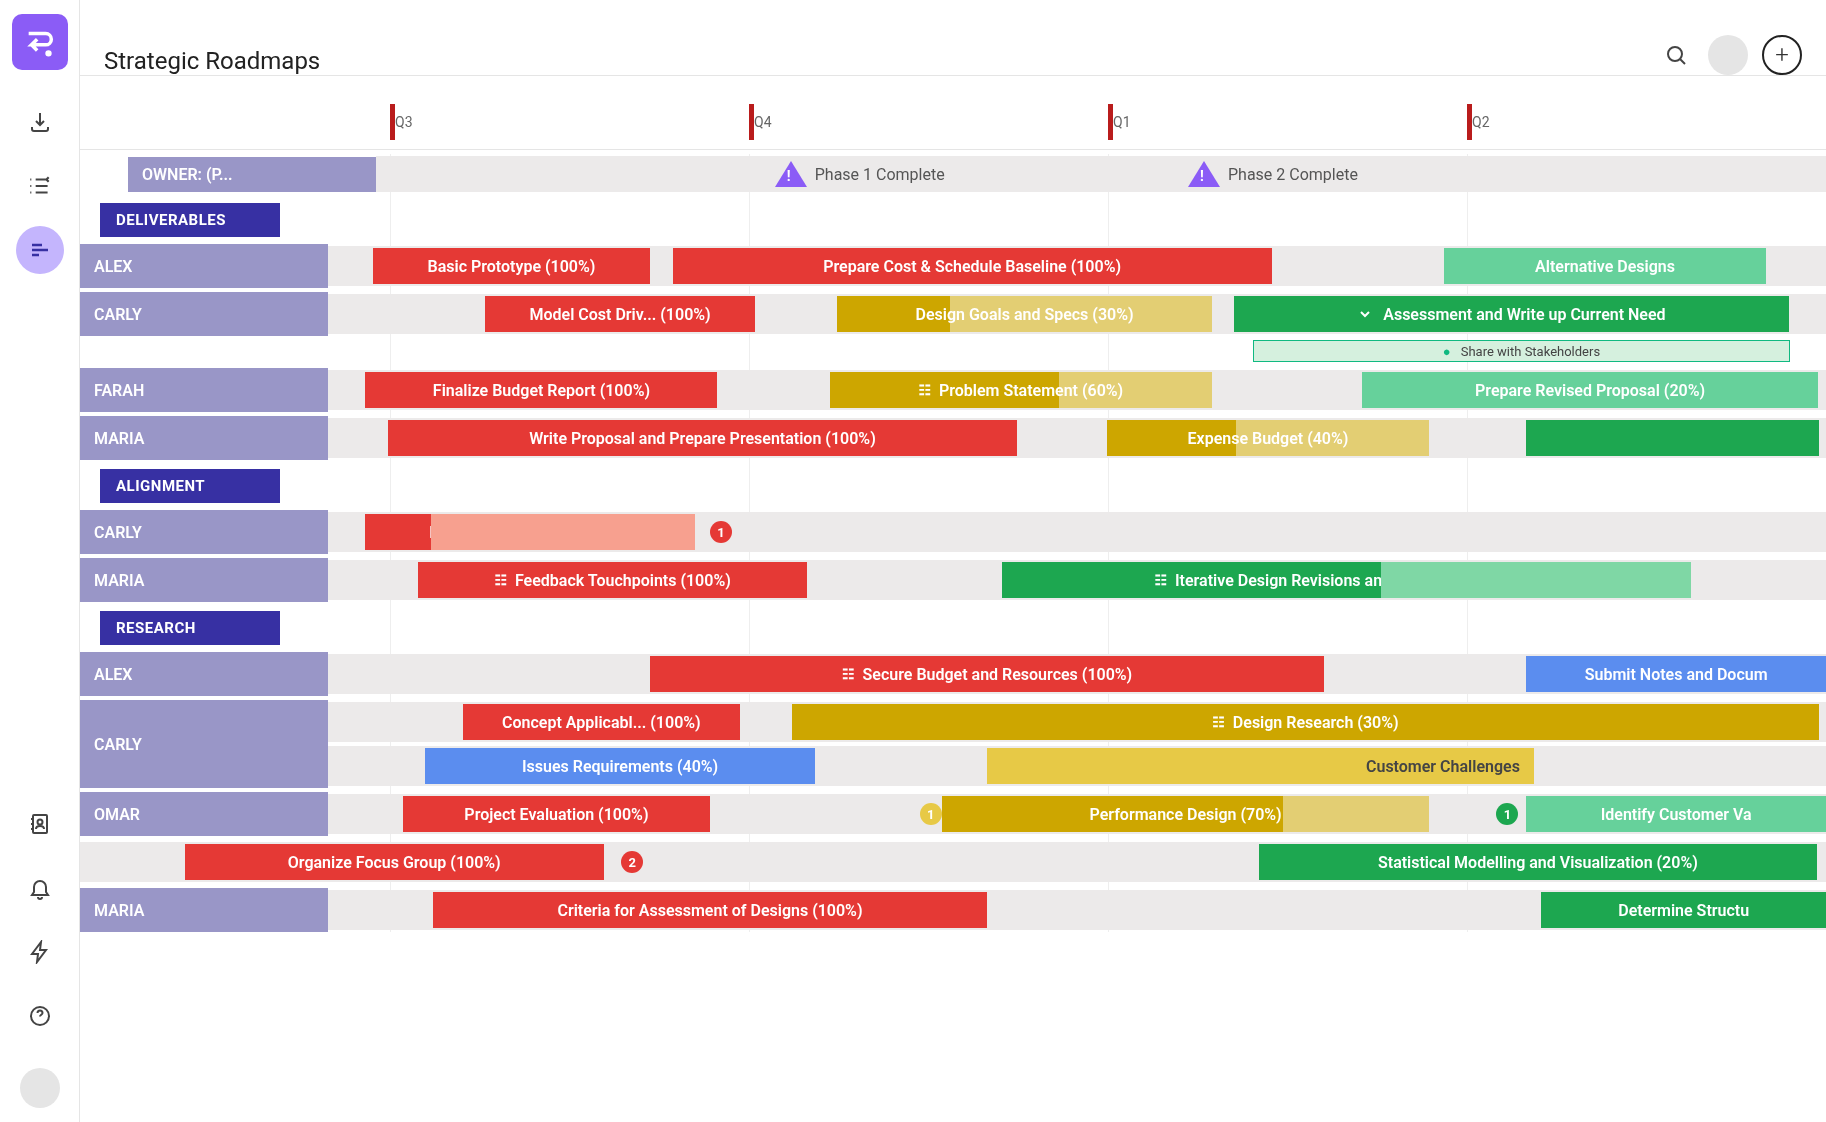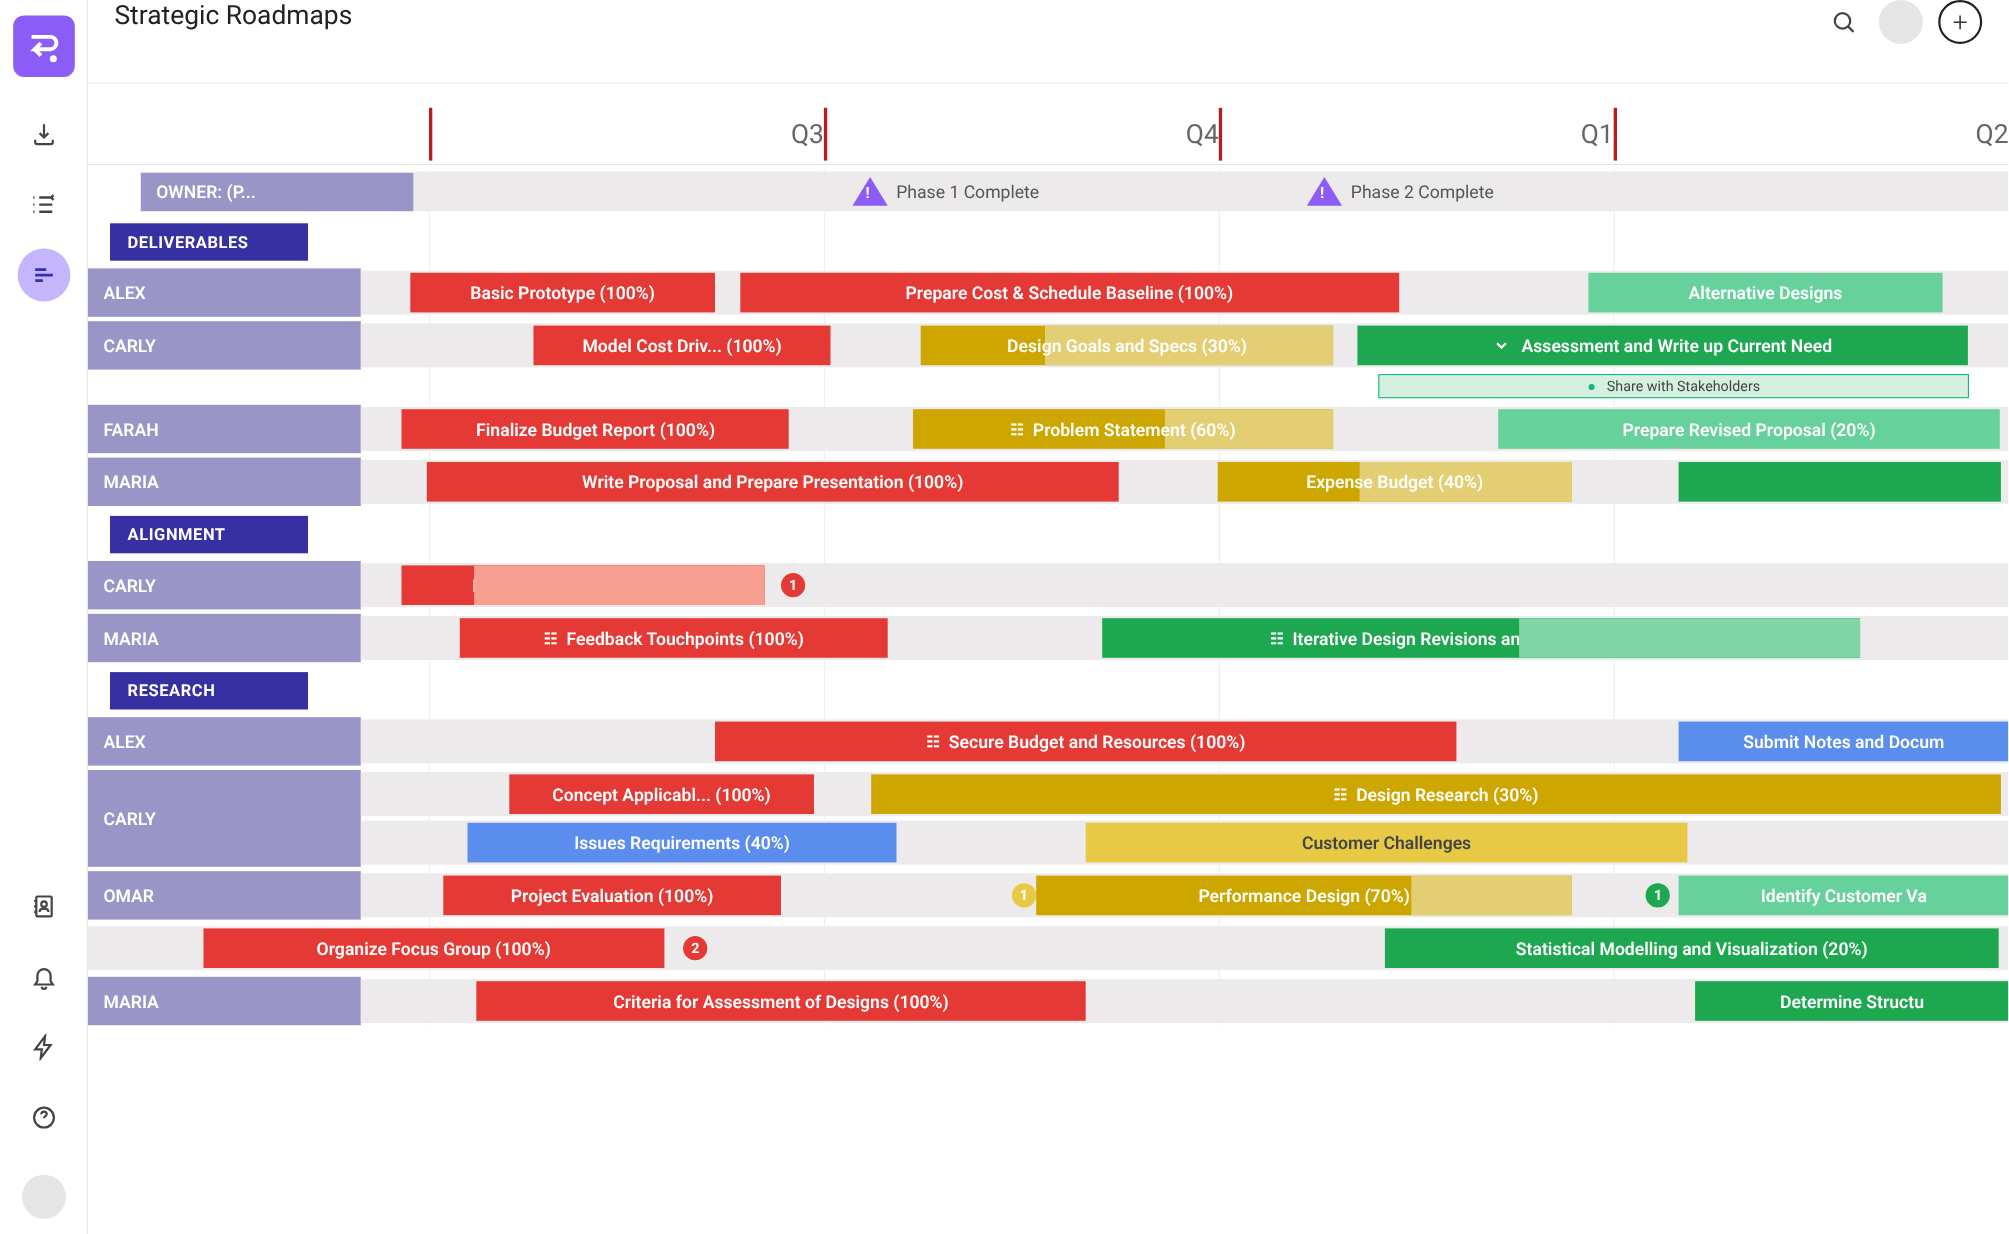--- a/index.html
+++ b/index.html
@@ -5,31 +5,31 @@
 * { box-sizing: border-box; margin: 0; padding: 0; }
 body { font-family: -apple-system, BlinkMacSystemFont, "Segoe UI", Roboto, sans-serif; font-size: 14px; color: #333; background: #fff; width: 1826px; height: 1122px; overflow: hidden; }
 .app { display: flex; height: 100%; }
 .sidebar-nav { width: 80px; background: #fff; border-right: 1px solid #e5e5e5; display: flex; flex-direction: column; align-items: center; padding: 14px 0; }
 .nav-logo { width: 56px; height: 56px; background: #8b5cf6; border-radius: 10px; display: flex; align-items: center; justify-content: center; margin-bottom: 28px; }
 .nav-item { width: 48px; height: 48px; display: flex; align-items: center; justify-content: center; margin-bottom: 16px; border-radius: 24px; cursor: pointer; }
 .nav-item.active { background: #c4b5fd; }
 .nav-spacer { flex: 1; }
 .nav-avatar { width: 40px; height: 40px; border-radius: 50%; background: #e5e5e5; margin-top: 12px; }
 .main { flex: 1; display: flex; flex-direction: column; overflow: hidden; }
-.topbar { height: 76px; border-bottom: 1px solid #e5e5e5; display: flex; align-items: flex-start; padding: 0 24px; }
+.topbar { height: 76px; border-bottom: 1px solid #e5e5e5; display: flex; align-items: flex-end; padding: 0 24px; }
 .page-title { font-size: 24px; font-weight: 400; color: #222; flex: 1; }
 .topbar-actions { display: flex; align-items: center; gap: 14px; }
 .topbar-icon { width: 36px; height: 36px; display: flex; align-items: center; justify-content: center; cursor: pointer; }
 .topbar-avatar { width: 40px; height: 40px; border-radius: 50%; background: #e5e5e5; }
 .topbar-add { width: 40px; height: 40px; border-radius: 50%; border: 2px solid #222; display: flex; align-items: center; justify-content: center; font-size: 24px; font-weight: 300; cursor: pointer; }
 .content { flex: 1; overflow: auto; position: relative; padding-top: 18px; }
 .timeline-header { display: flex; height: 56px; align-items: center; border-bottom: 1px solid #e5e5e5; }
 .left-col { width: 310px; flex-shrink: 0; }
 .quarters { flex: 1; display: flex; position: relative; }
-.quarter { flex: 1; text-align: right; font-size: 24px; color: #666; border-left: 3px solid #b91c1c; padding: 10px 0; }
+.quarter { flex: 1; text-align: left; font-size: 14px; color: #666; border-left: 5px solid #b91c1c; padding: 10px 0; }
 .rows { position: relative; }
 .grid-lines { position: absolute; left: 310px; right: 0; top: 0; bottom: 0; display: flex; pointer-events: none; }
 .grid-line { flex: 1; border-left: 1px solid #eee; }
 .section-header { display: flex; align-items: center; height: 40px; margin-top: 6px; }
 .section-label { background: #3730a3; color: #fff; font-weight: 700; font-size: 15px; padding: 8px 16px; margin-left: 20px; letter-spacing: 0.5px; min-width: 180px; }
 .swimlane { display: flex; align-items: stretch; position: relative; min-height: 44px; margin-top: 4px; }
 .swimlane-label { background: #9996c7; color: #fff; font-weight: 600; font-size: 16px; padding: 8px 14px; width: 248px; display: flex; align-items: center; }
 .swimlane-track { flex: 1; background: #eceaea; position: relative; margin: 2px 0; }
 .multi-track .swimlane-track { display: flex; flex-direction: column; gap: 4px; background: transparent; }
 .sub-track { background: #eceaea; position: relative; height: 40px; }
@@ -271,21 +271,21 @@
                 </div>
                 <div class="bar" style="background: rgb(205, 166, 0); left: 31%; width: 68.5%;">
                   <span class="icon-sub">☷</span>
                   <span>Design Research (30%)</span>
                 </div>
               </div>
               <div class="sub-track">
                 <div class="bar" style="background: rgb(91, 141, 239); left: 6.5%; width: 26%;">
                   <span>Issues Requirements (40%)</span>
                 </div>
-                <div class="bar" style="background: rgb(231, 201, 70); left: 44%; width: 36.5%; color: rgb(68, 68, 68);">
+                <div class="bar" style="background: rgb(231, 201, 70); left: 44%; width: 36.5%; color: rgb(68, 68, 68); justify-content: flex-end;">
                   <span>Customer Challenges</span>
                 </div>
               </div>
             </div>
           </div>
           <div class="swimlane">
             <div class="swimlane-label">OMAR</div>
             <div class="swimlane-track" style="height: 40px;">
               <div class="bar" style="background: rgb(229, 57, 53); left: 5%; width: 20.5%;">
                 <span>Project Evaluation (100%)</span>

